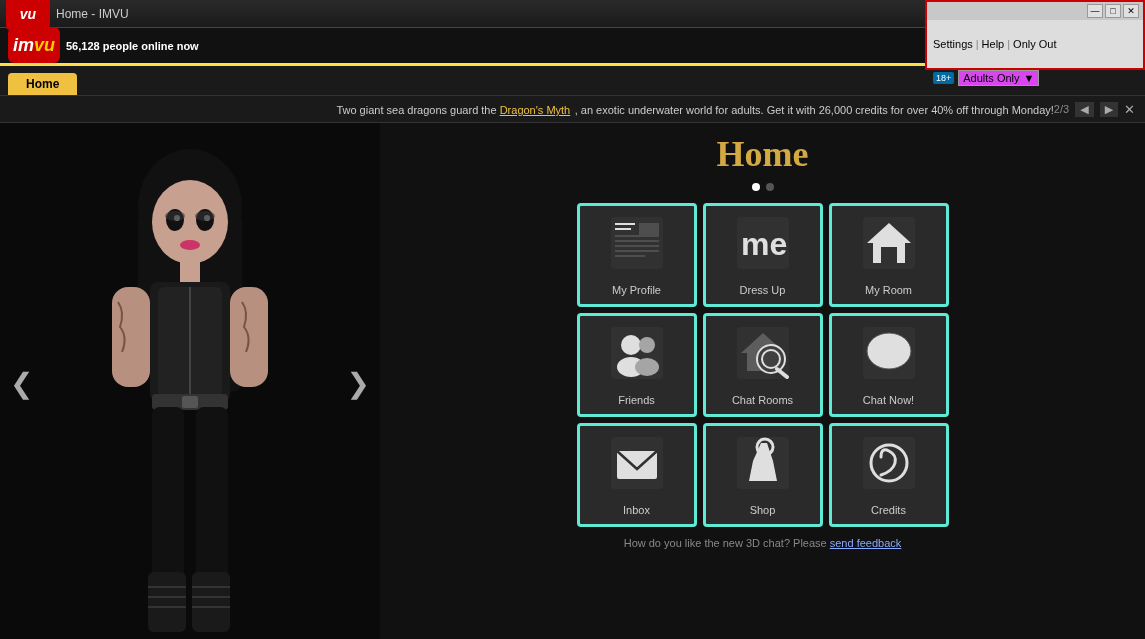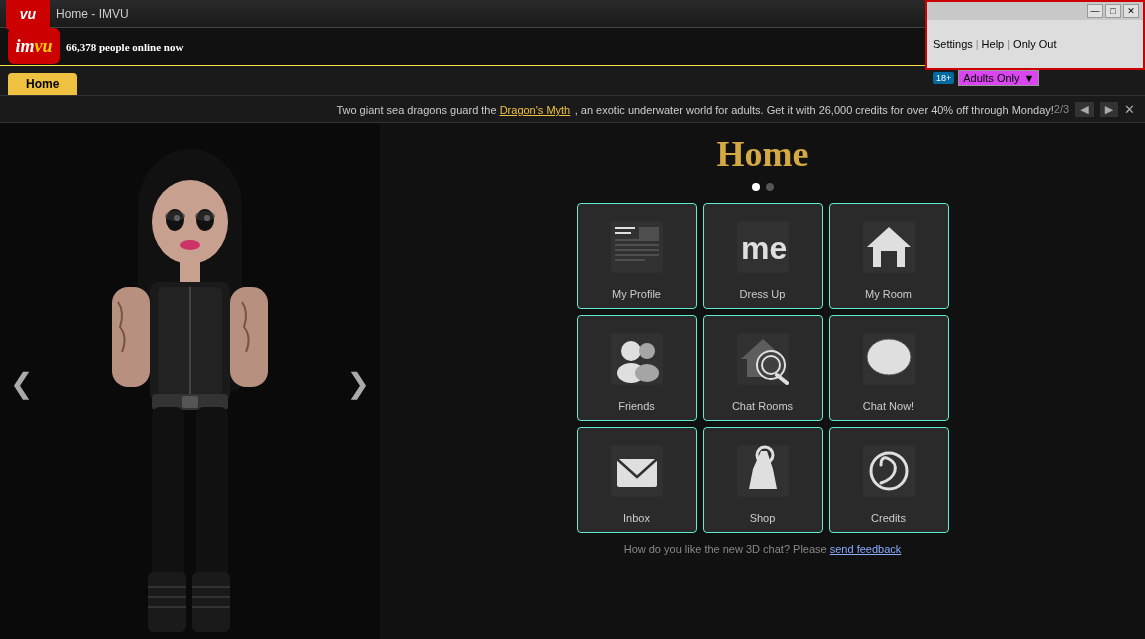--- a/index.html
+++ b/index.html
@@ -10,24 +10,23 @@
       display: flex; align-items: center; justify-content: space-between;
       background: linear-gradient(to bottom, #2a2a2a, #1a1a1a);
       height: 28px; border-bottom: 1px solid #444;
     }
     .title-bar-left { display: flex; align-items: center; gap: 6px; padding-left: 6px; }
     .title-bar-title { color: #ccc; font-size: 12px; }
     .title-bar-right { display: flex; align-items: center; height: 100%; }
 
     
     .top-bar {
-      display: flex; align-items: flex-start; justify-content: space-between;
+      display: flex; align-items: flex-end; justify-content: space-between;
       background: #111; height: 38px; padding: 0 8px;
-      border-bottom: 1px solid #fde047;
-      font-family: Liberation Serif, serif;
+      border-bottom: 3px solid #fde047;
     }
     .top-bar-left { display: flex; align-items: center; gap: 6px; }
     .logo-img { background: #cc0000; width: 44px; height: 32px; border-radius: 4px; display: flex; align-items: center; justify-content: center; }
     .logo-text { color: white; font-size: 14px; font-weight: 900; font-style: italic; }
     .online-count { color: #aaa; font-size: 11px; }
     .online-count span { color: #fff; font-weight: bold; }
     .top-bar-right { display: flex; align-items: center; gap: 12px; }
     .user-info { display: flex; align-items: center; gap: 6px; }
     .username { color: #ccc; font-size: 12px; }
     .avatar-thumb { width: 30px; height: 30px; background: #555; border-radius: 3px; overflow: hidden; display: flex; align-items: center; justify-content: center; }
@@ -98,23 +97,23 @@
       padding: 10px 20px; color: white; position: relative;
     }
     .home-title { font-size: 36px; color: #d4a843; font-family: Georgia, serif; margin-bottom: 8px; }
     .page-dots { display: flex; gap: 6px; margin-bottom: 12px; }
     .dot { width: 8px; height: 8px; border-radius: 50%; background: #555; }
     .dot.active { background: #fff; }
 
     
     .grid-container { display: grid; grid-template-columns: repeat(3, 120px); gap: 6px; }
     .grid-item {
-      width: 120px; background: #2a2a2a; border: 1px solid #5eead4;
+      width: 120px; background: #2a2a2a; border: 3px solid #5eead4;
       border-radius: 4px; display: flex; flex-direction: column; align-items: center;
-      padding: 8px 5px 8px; cursor: pointer;
+      padding: 2px 5px 8px; cursor: pointer;
     }
     .grid-icon { width: 70px; height: 70px; display: flex; align-items: center; justify-content: center; margin-bottom: 6px; }
     .grid-icon svg { width: 60px; height: 60px; fill: white; opacity: 0.85; }
     .grid-label { color: #ccc; font-size: 11px; text-align: center; }
 
     .feedback-bar {
       color: #888; font-size: 11px; text-align: center; margin-top: 8px;
     }
     .feedback-link { color: #88aaff; cursor: pointer; text-decoration: underline; }
 
@@ -156,21 +155,21 @@
   </div>
 </div>
 
 <div class="top-bar">
   <div class="top-bar-left">
     <div class="logo-img" style="width:52px;height:36px;border-radius:6px;">
       <span style="color:white;font-size:18px;font-weight:900;font-style:italic;">im<span style="color:#ffcc00">vu</span></span>
     </div>
     <div>
       <span class="online-count">
-        <span>66,378</span>
+        <span>56,128</span>
         <span> people online now</span>
       </span>
     </div>
   </div>
   <div class="top-bar-right">
     <div class="user-info">
       <span class="username">jamidiaz</span>
       <div class="avatar-thumb">
         <svg width="24" height="24" viewBox="0 0 24 24" fill="#888">
           <circle cx="12" cy="8" r="5"></circle>

